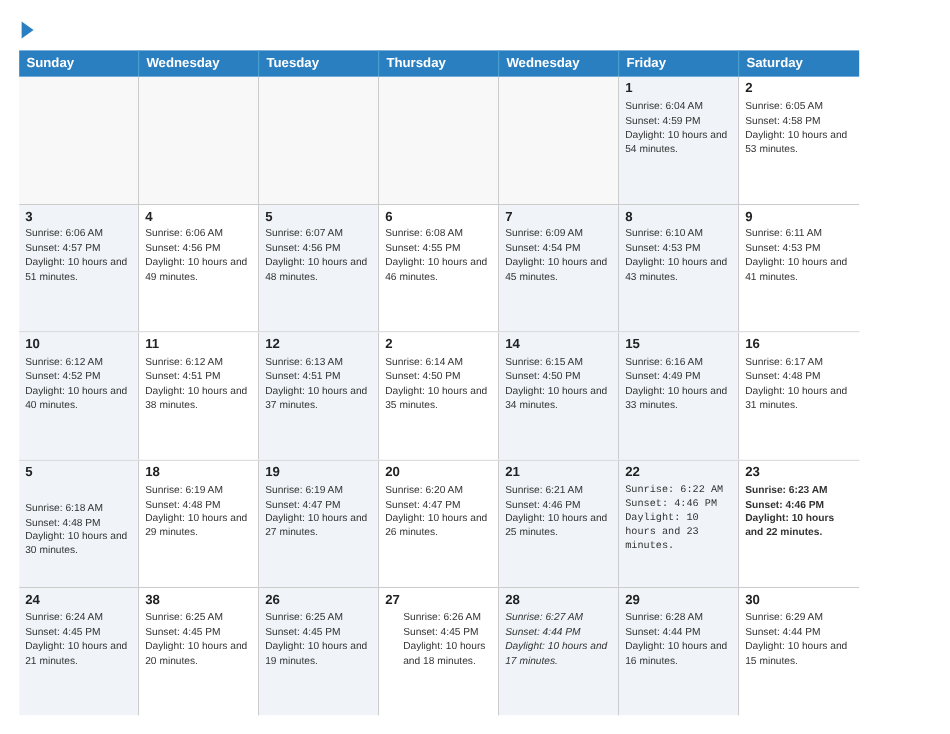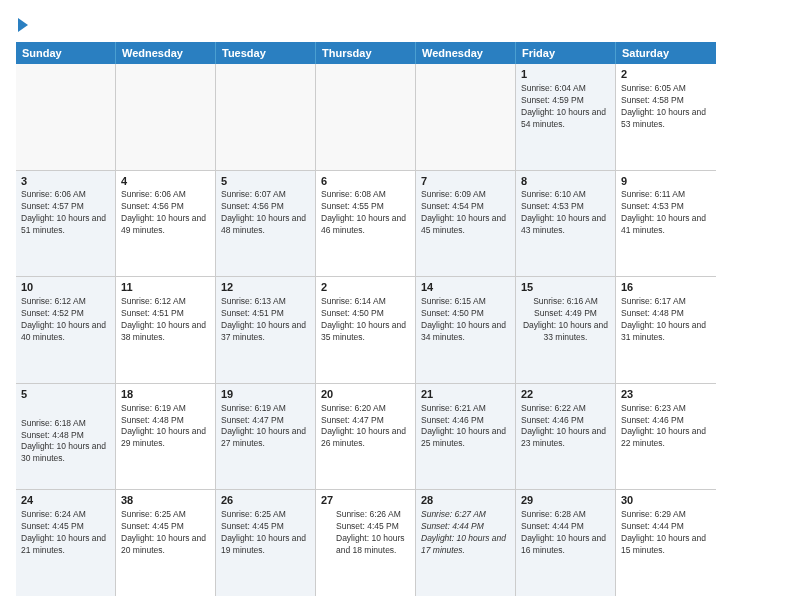--- a/index.html
+++ b/index.html
@@ -236,21 +236,21 @@
 Daylight: 10 hours and 35 minutes.</div>
           </div>
           <div class="cal-cell shade">
             <span class="day-num">14</span>
             <div class="cell-text" style="white-space: pre-line;">Sunrise: 6:15 AM
 Sunset: 4:50 PM
 Daylight: 10 hours and 34 minutes.</div>
           </div>
           <div class="cal-cell shade">
             <span class="day-num">15</span>
-            <div class="cell-text" style="white-space: pre-line; text-align: center;">Sunrise: 6:16 AM
+            <div class="cell-text" style="white-space: pre-line;">Sunrise: 6:16 AM
 Sunset: 4:49 PM
 Daylight: 10 hours and 33 minutes.</div>
           </div>
           <div class="cal-cell">
             <span class="day-num">16</span>
             <div class="cell-text" style="white-space: pre-line;">Sunrise: 6:17 AM
 Sunset: 4:48 PM
 Daylight: 10 hours and 31 minutes.</div>
           </div>
         </div>
@@ -280,27 +280,27 @@
 Daylight: 10 hours and 26 minutes.</div>
           </div>
           <div class="cal-cell shade">
             <span class="day-num">21</span>
             <div class="cell-text" style="white-space: pre-line;">Sunrise: 6:21 AM
 Sunset: 4:46 PM
 Daylight: 10 hours and 25 minutes.</div>
           </div>
           <div class="cal-cell shade">
             <span class="day-num">22</span>
-            <div class="cell-text" style="white-space: pre-line;">Sunrise: 6:22 AM
+            <div class="cell-text" style="white-space: pre-line; font-family: Liberation Mono, monospace;">Sunrise: 6:22 AM
 Sunset: 4:46 PM
 Daylight: 10 hours and 23 minutes.</div>
           </div>
           <div class="cal-cell">
             <span class="day-num">23</span>
-            <div class="cell-text" style="white-space: pre-line;">Sunrise: 6:23 AM
+            <div class="cell-text" style="white-space: pre-line; font-weight: bold;">Sunrise: 6:23 AM
 Sunset: 4:46 PM
 Daylight: 10 hours and 22 minutes.</div>
           </div>
         </div>
         <div class="cal-row">
           <div class="cal-cell shade">
             <span class="day-num">24</span>
             <div class="cell-text" style="white-space: pre-line;">Sunrise: 6:24 AM
 Sunset: 4:45 PM
 Daylight: 10 hours and 21 minutes.</div>

